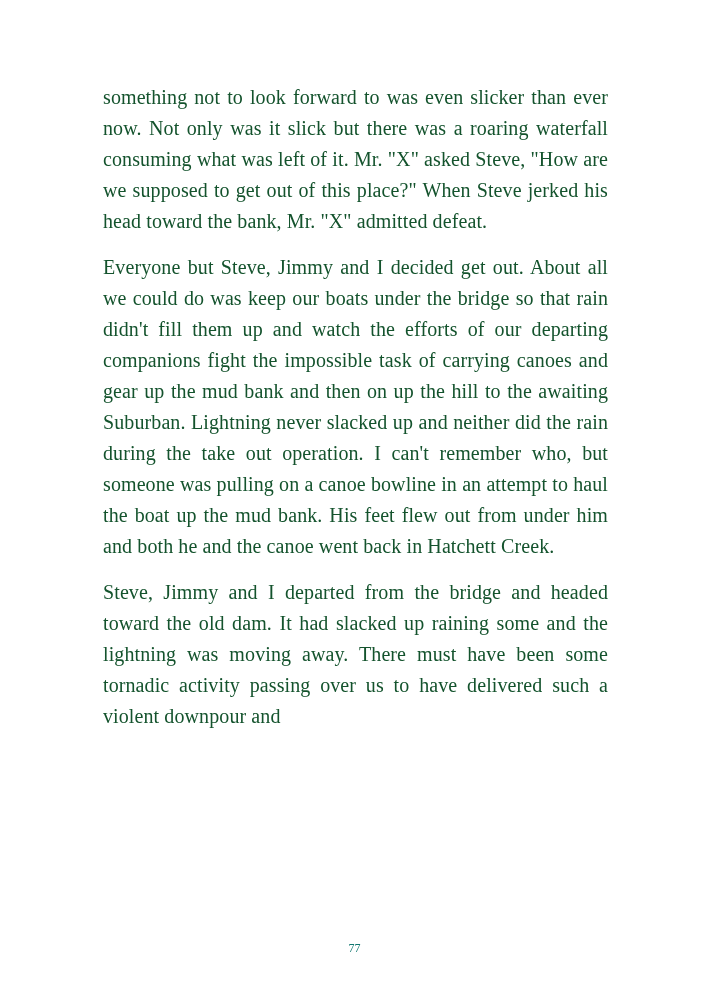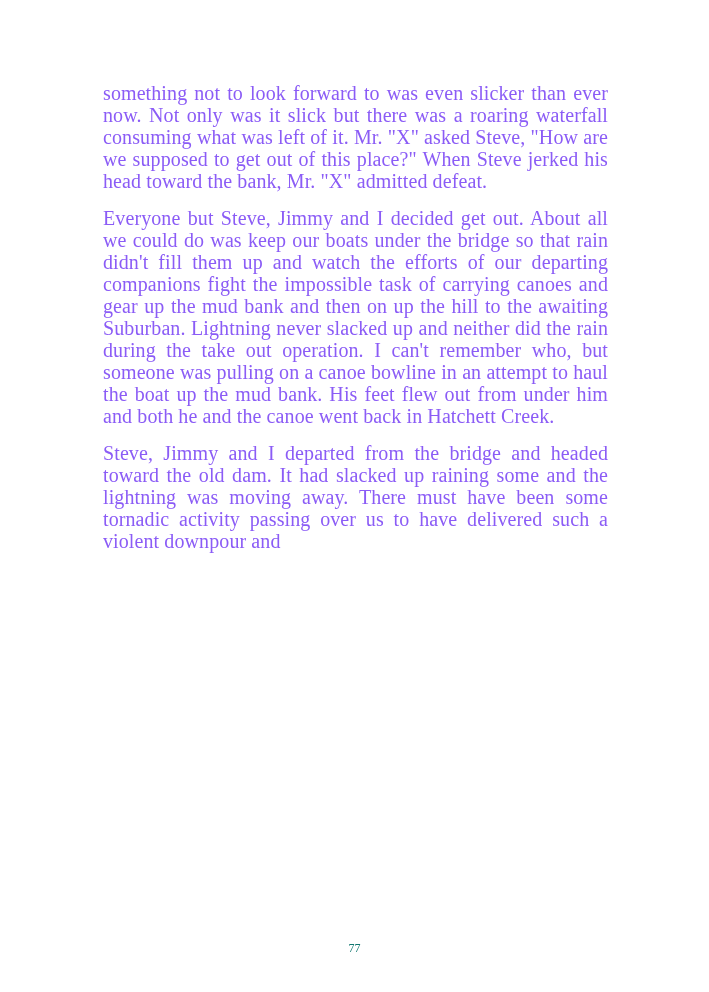--- a/index.html
+++ b/index.html
@@ -19,24 +19,24 @@
   }
   .content {
     position: absolute;
     top: 82px;
     left: 103px;
     width: 505px;
   }
   .para {
     margin: 0 0 15px 0;
     font-size: 20px;
-    line-height: 22px;
+    line-height: 31px;
     text-align: justify;
     letter-spacing: 0.1px;
-    color: #8b5cf6;
+    color: #14532d;
   }
   .para:last-child {
     margin-bottom: 0;
   }
   .page-number {
     position: absolute;
     left: 0;
     right: 0;
     bottom: 36px;
     text-align: center;

